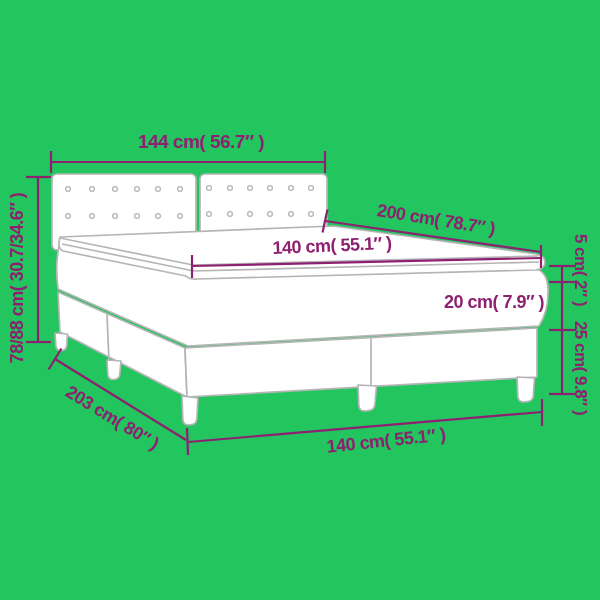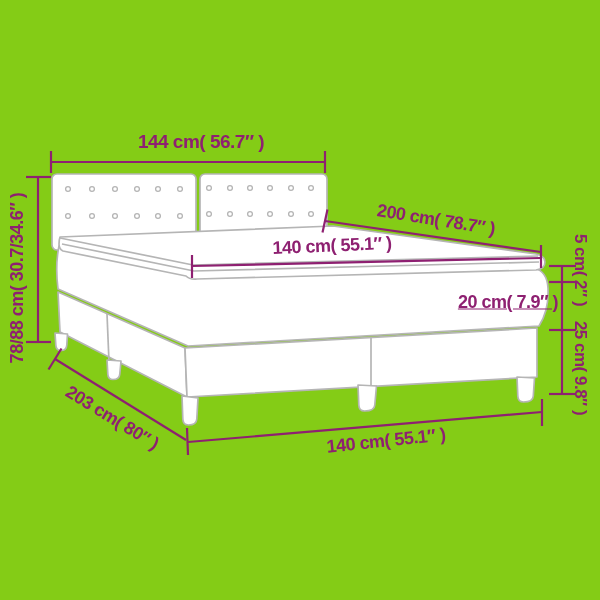--- a/index.html
+++ b/index.html
@@ -3,21 +3,21 @@
 <meta charset="utf-8">
 <style>
   :root{
     --accent:#8e2071;
     --art:#b5b5b5;
   }
   html,body{margin:0;padding:0;background:#ffffff;}
   #stage{
     position:relative;
     width:600px;height:600px;
-    background:#84cc16;
+    background:#22c55e;
     overflow:hidden;
     font-family:"Liberation Sans", sans-serif;
   }
   #bed-svg{position:absolute;left:0;top:0;}
   .art{stroke:var(--art);stroke-width:1.7;fill:#ffffff;stroke-linejoin:round;}
   .art-open{stroke:var(--art);stroke-width:1.7;fill:none;stroke-linejoin:round;}
   .btn{stroke:var(--art);stroke-width:1.3;fill:#ffffff;}
   .dim{stroke:var(--accent);stroke-width:2.2;fill:none;stroke-linecap:butt;}
   .dim-label{
     position:absolute;
@@ -27,21 +27,21 @@
     letter-spacing:-0.5px;
     white-space:nowrap;
     transform-origin:center;
   }
   .lb-144   {left:201px;top:142px;transform:translate(-50%,-50%);font-size:19px;}
   .lb-7888  {left:17px; top:278px;transform:translate(-50%,-50%) rotate(-90deg);}
   .lb-200   {left:436px;top:220px;transform:translate(-50%,-50%) rotate(9deg);}
   .lb-140t  {left:332px;top:246px;transform:translate(-50%,-50%) rotate(-2.5deg);}
   .lb-5     {left:580px;top:270px;transform:translate(-50%,-50%) rotate(90deg);font-size:17px;}
   .lb-25    {left:580px;top:368px;transform:translate(-50%,-50%) rotate(90deg);font-size:17px;}
-  .lb-20    {left:508px;top:302px;transform:translate(-50%,-50%);text-decoration:underline;}
+  .lb-20    {left:494px;top:302px;transform:translate(-50%,-50%);}
   .lb-203   {left:112px;top:418px;transform:translate(-50%,-50%) rotate(31.5deg);}
   .lb-140b  {left:386px;top:441px;transform:translate(-50%,-50%) rotate(-6deg);}
 </style>
 </head>
 <body>
 
 <div id="stage">
 
   <svg id="bed-svg" width="600" height="600" viewBox="0 0 600 600">
 

